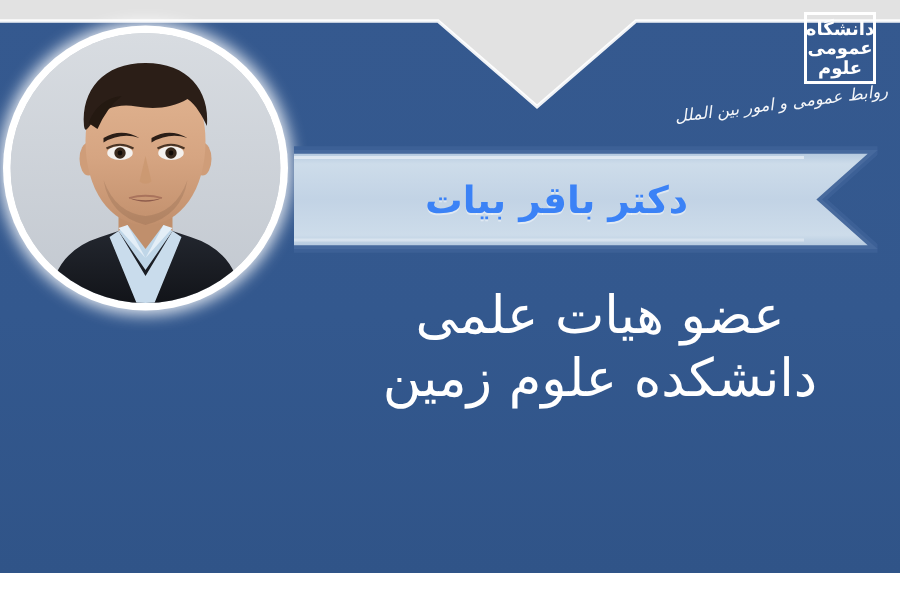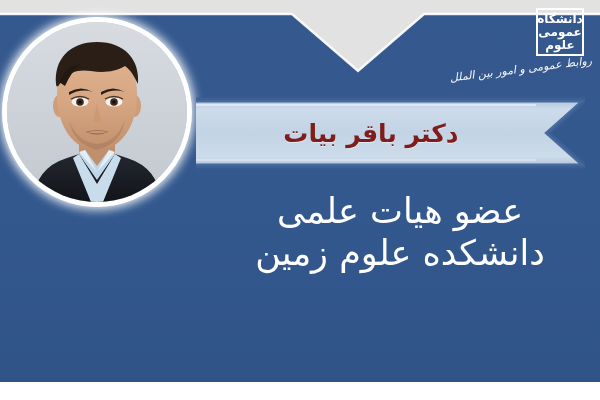--- a/index.html
+++ b/index.html
@@ -105,21 +105,21 @@
     left: 0;
     top: 0;
     width: 350px;
     height: 74px;
     display: flex;
     align-items: center;
     justify-content: center;
     direction: rtl;
     font-size: 25px;
     font-weight: bold;
-    color: #7f1d1d;
+    color: #3b82f6;
     letter-spacing: 0px;
     text-shadow: 0 1px 0 rgba(255,255,255,0.45);
     white-space: nowrap;
   }
 
   
   .subtitle {
     position: absolute;
     left: 210px;
     top: 190px;

